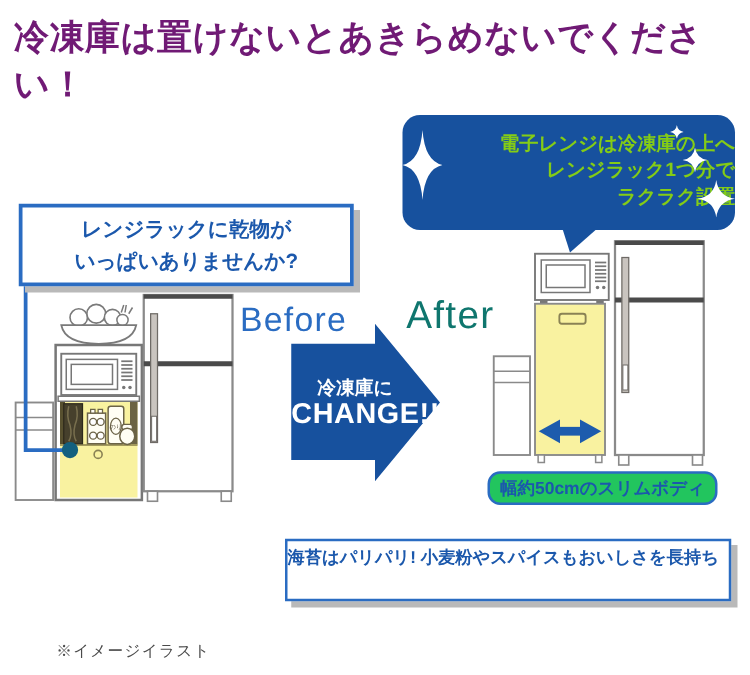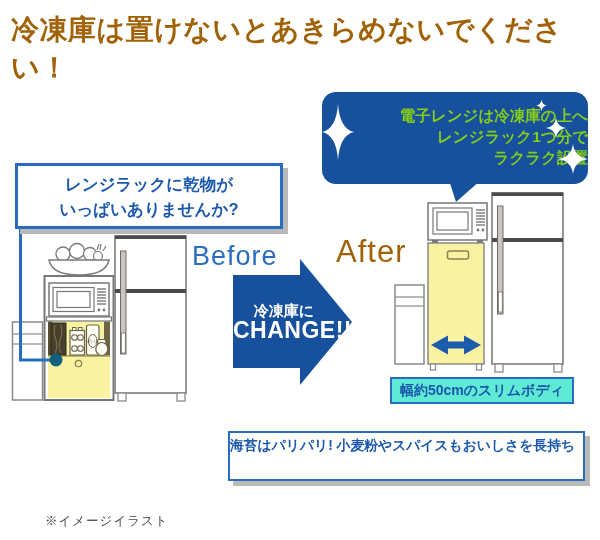--- a/index.html
+++ b/index.html
@@ -3,50 +3,50 @@
 <meta charset="utf-8">
 <style>
   html,body{margin:0;padding:0;background:#fff;}
   #stage{
     position:relative;width:600px;height:540px;background:#ffffff;overflow:hidden;
     font-family:"Liberation Sans",sans-serif;
   }
   .abs{position:absolute;}
   #title{
     left:11px;top:11px;width:580px;
-    font-size:28px;font-weight:bold;color:#a16207;letter-spacing:0.5px;
+    font-size:28px;font-weight:bold;color:#701a75;letter-spacing:0.5px;
     z-index:3;
   }
   #after-bubble{
     left:322px;top:92px;width:266px;height:92px;background:#17519e;border-radius:14px;
     color:#84cc16;text-align:right;font-weight:bold;font-size:15.5px;line-height:21px;
     padding-top:13px;box-sizing:border-box;z-index:3;
   }
   .sparkle{position:absolute;}
   #before-callout{
     left:15px;top:163px;width:268px;height:66px;background:#ffffff;
     border:3px solid #2a6cc2;box-sizing:border-box;
     box-shadow:5px 5px 0 #b9b9b9;
     color:#1b58ac;font-weight:bold;font-size:16.5px;line-height:25px;text-align:center;
     padding-top:6px;z-index:3;
   }
   #before-label{
     left:192px;top:241px;font-size:27px;color:#2a6cc2;z-index:3;letter-spacing:1px;
   }
   #after-label{
-    left:336px;top:234px;font-size:31px;color:#a16207;z-index:3;letter-spacing:1px;
+    left:325px;top:234px;font-size:31px;color:#0f766e;z-index:3;letter-spacing:1px;
   }
   #arrow-text{
     left:233px;top:302px;width:102px;text-align:center;color:#ffffff;font-weight:bold;z-index:3;
   }
   #arrow-text .l1{font-size:15px;line-height:18px;}
   #arrow-text .l2{font-size:23px;line-height:21px;letter-spacing:0.5px;}
   #slim-badge{
-    left:390px;top:377px;width:184px;height:27px;background:#5eead4;
-    border:2.5px solid #2a6cc2;border-radius:0;box-sizing:border-box;
+    left:390px;top:377px;width:184px;height:27px;background:#22c55e;
+    border:2.5px solid #2a6cc2;border-radius:10px;box-sizing:border-box;
     color:#1b58ac;font-weight:bold;font-size:14px;line-height:22px;text-align:center;z-index:3;
   }
   #bottom-note{
     left:228px;top:431px;width:357px;height:50px;background:#ffffff;
     border:2.5px solid #2a6cc2;box-sizing:border-box;box-shadow:5px 5px 0 #b9b9b9;
     color:#1b58ac;font-weight:bold;font-size:13.8px;line-height:20.5px;text-align:left;
     padding-top:3px;z-index:3;
   }
   #image-note{
     left:15px;top:513px;font-size:12.5px;color:#4a4a4a;z-index:3;letter-spacing:1px;margin-left:30px;

